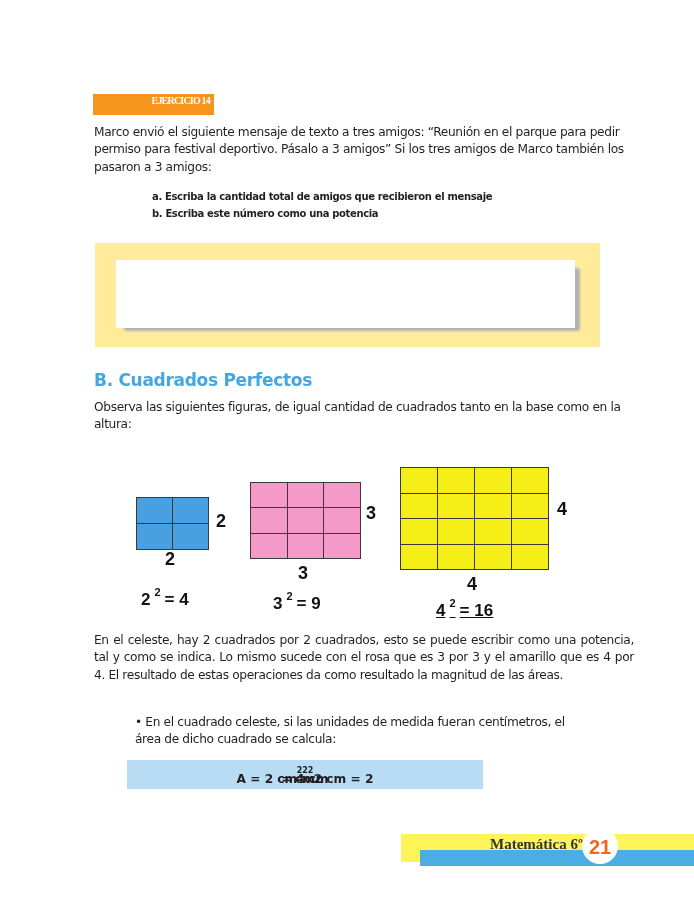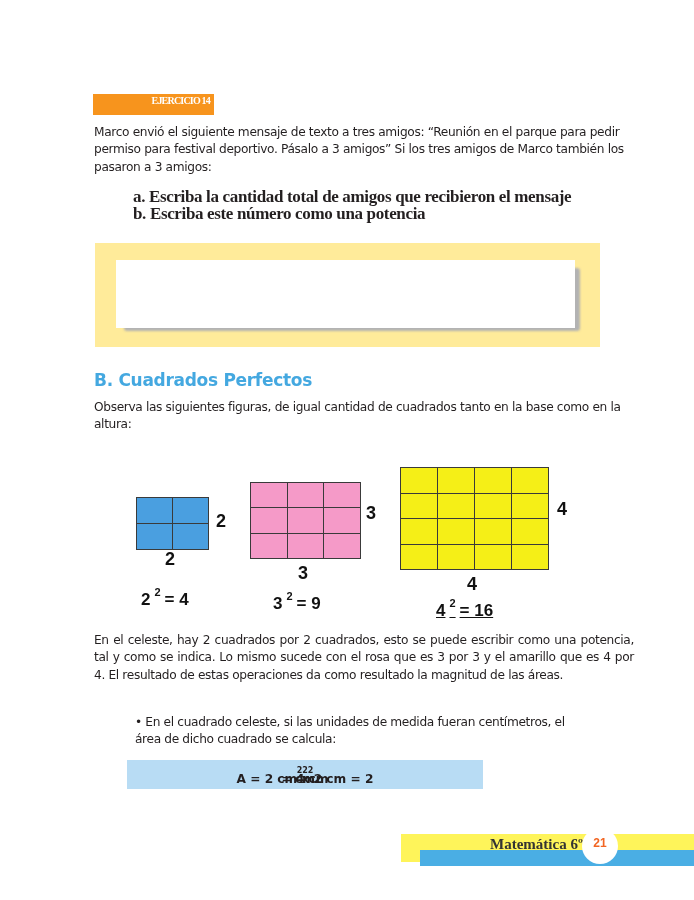--- a/index.html
+++ b/index.html
@@ -6,21 +6,21 @@
   body { width:694px; height:900px; background:#ffffff; position:relative; overflow:hidden;
          font-family:"DejaVu Sans", sans-serif; color:#231f20; }
   .abs { position:absolute; }
 
   .ex-badge { left:93px; top:94px; width:121px; height:21px; background:#f7941d; }
   .ex-badge span { position:absolute; right:4px; top:1px; color:#fff; font-weight:bold; font-size:10px;
         letter-spacing:-0.8px; font-family:Liberation Serif, serif; }
 
   .para { font-size:12.2px; line-height:17.4px; color:#231f20; font-family:"DejaVu Sans", sans-serif; letter-spacing:-0.35px; }
   .p1 { left:94px; top:124px; width:540px; }
-  .tasks { left:133px; top:189px; width:460px; font-weight:bold; font-size:17px; line-height:16.5px; letter-spacing:-0.35px;font-family:Liberation Serif, serif; }
+  .tasks { left:152px; top:189px; width:460px; font-weight:bold; font-size:10px; line-height:16.5px; letter-spacing:-0.35px; }
 
   .answer-outer { left:95px; top:243px; width:505px; height:104px; background:#ffeb9a; }
   .answer-shadow { left:124px; top:268px; width:456px; height:63px; background:#b3b3b3; border-radius:3px; filter:blur(1px); }
   .answer-inner { left:116px; top:260px; width:459px; height:68px; background:#ffffff; }
 
   .sec-title { left:94px; top:370px; font-size:17px; font-weight:bold; color:#44a8e0; letter-spacing:-0.3px; }
   .p2 { left:94px; top:399px; width:540px; }
 
   .grid { display:grid; border-top:1px solid #3a3a3a; border-left:1px solid #3a3a3a; box-sizing:border-box; }
   .grid div { border-right:1px solid #3a3a3a; border-bottom:1px solid #3a3a3a; }
@@ -31,21 +31,21 @@
   .p3 { left:94px; top:632px; width:540px; text-align:justify; }
   .bullet { left:135px; top:714px; width:450px; }
   .formula-box { left:127px; top:760px; width:356px; height:29px; background:#b8dcf4; }
   .formula-box span { position:absolute; left:0; right:0; top:6px; text-align:center; font-weight:bold; font-size:12.2px; }
   .formula-box sup { font-size:8px; }
 
   .foot-yellow { left:401px; top:834px; width:293px; height:28px; background:#fef45a; }
   .foot-blue { left:420px; top:850px; width:274px; height:16px; background:#4aaee4; }
   .foot-text { left:490px; top:836px; font-family:"Liberation Serif", serif; font-weight:bold; font-size:15px; color:#333; }
   .foot-circle { left:582px; top:828px; width:36px; height:36px; border-radius:50%; background:#fff; }
-  .foot-num { left:582px; top:836px; width:36px; text-align:center; font-family:"Liberation Sans", sans-serif; font-weight:bold; font-size:12px; color:#f26522; }
+  .foot-num { left:582px; top:836px; width:36px; text-align:center; font-family:"Liberation Sans", sans-serif; font-weight:bold; font-size:20px; color:#f26522; }
 </style>
 </head>
 <body>
 
 <div class="abs ex-badge">
   <span>EJERCICIO 14</span>
 </div>
 
 <div class="abs para p1">Marco envió el siguiente mensaje de texto a tres amigos: “Reunión en el parque para pedir permiso para festival deportivo. Pásalo a 3 amigos” Si los tres amigos de Marco también los pasaron a 3 amigos:</div>
 

